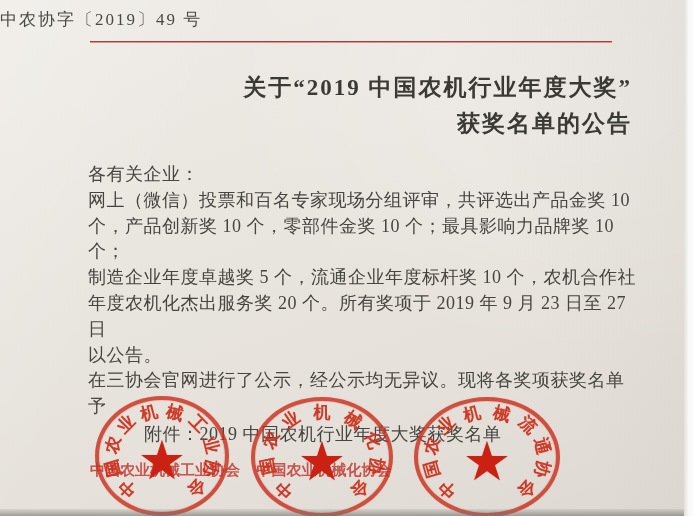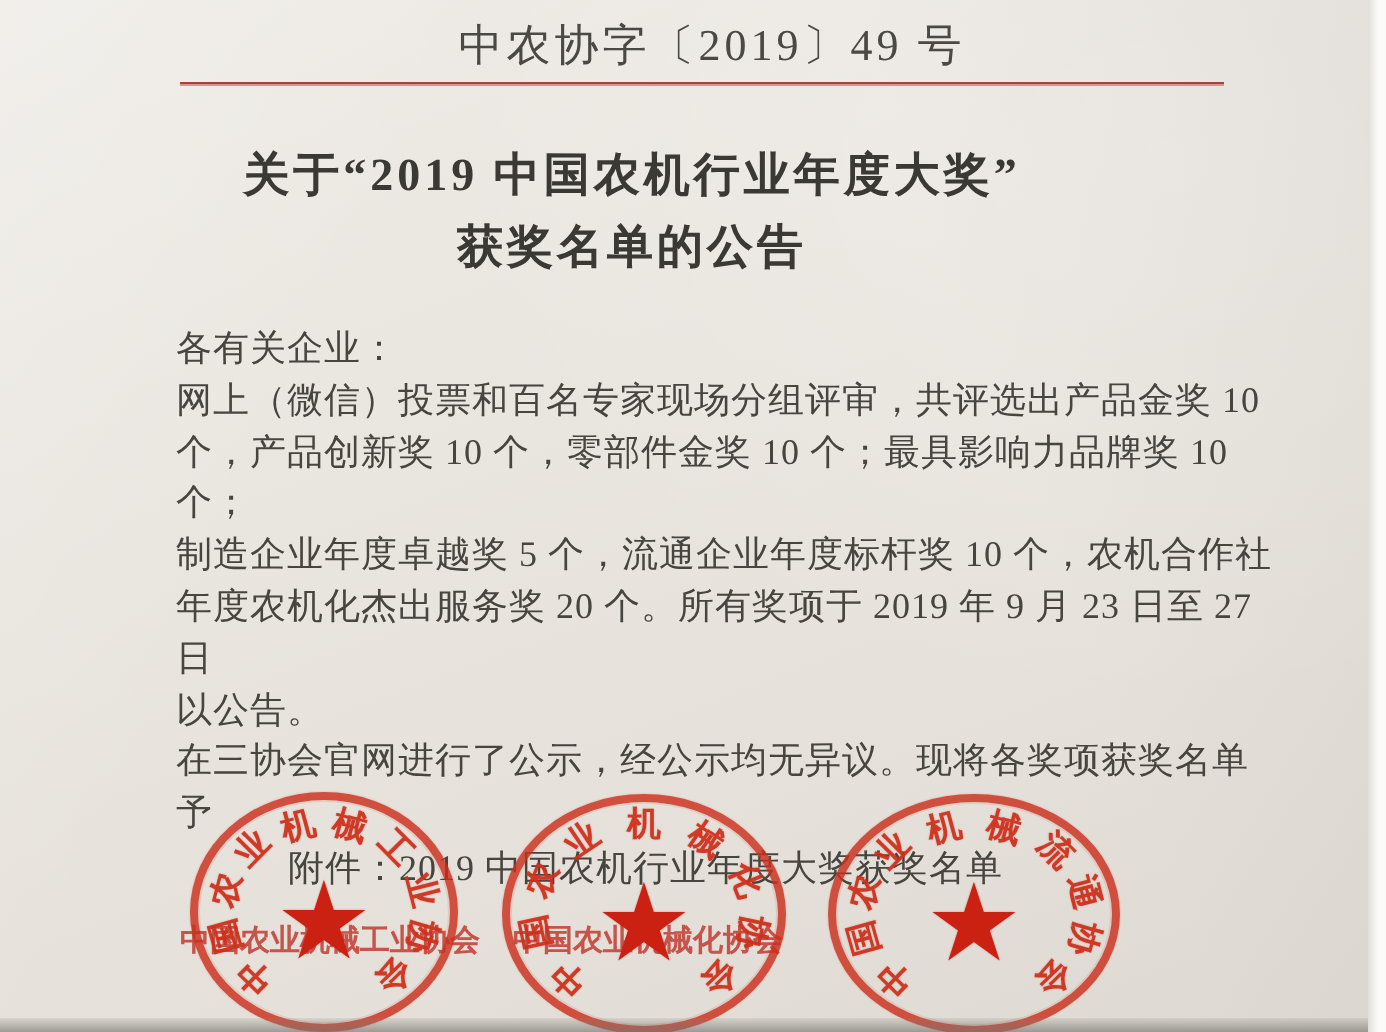--- a/index.html
+++ b/index.html
@@ -14,28 +14,28 @@
   .crumple {
     position:absolute; inset:0; pointer-events:none;
     background:
       linear-gradient(115deg, rgba(255,255,255,0.18) 0%, rgba(255,255,255,0) 28%),
       linear-gradient(250deg, rgba(120,115,108,0.07) 0%, rgba(120,115,108,0) 30%),
       radial-gradient(ellipse at 85% 15%, rgba(255,255,255,0.22), rgba(255,255,255,0) 45%);
   }
 
   .doc-number {
     position:absolute; left:0; top:8px; width:640px;
-    text-align:center; font-size:22px; letter-spacing:2px; color:#4b4944;margin-left:36px;
+    text-align:left; font-size:17px; letter-spacing:2px; color:#4b4944;
   }
   .red-rule {
     position:absolute; left:90px; top:41px; width:522px; height:2px;
     background:#a6413d; border-bottom:1px solid #d7958f;
   }
 
-  .title { position:absolute; left:0; width:632px; text-align:center;
+  .title { position:absolute; left:0; width:632px; text-align:right;
            font-weight:bold; font-size:23px; color:#3b3934; letter-spacing:2px; }
   .title.l1 { top:72px; }
   .title.l2 { top:108px; }
 
   .body-block {
     position:absolute; left:88px; top:162px; width:552px;
     font-size:18px; line-height:25.8px; color:#474540; letter-spacing:0.5px;
   }
   .body-block .indent { text-indent:42px; }
   .attach { margin-top:2px; text-indent:56px; }

